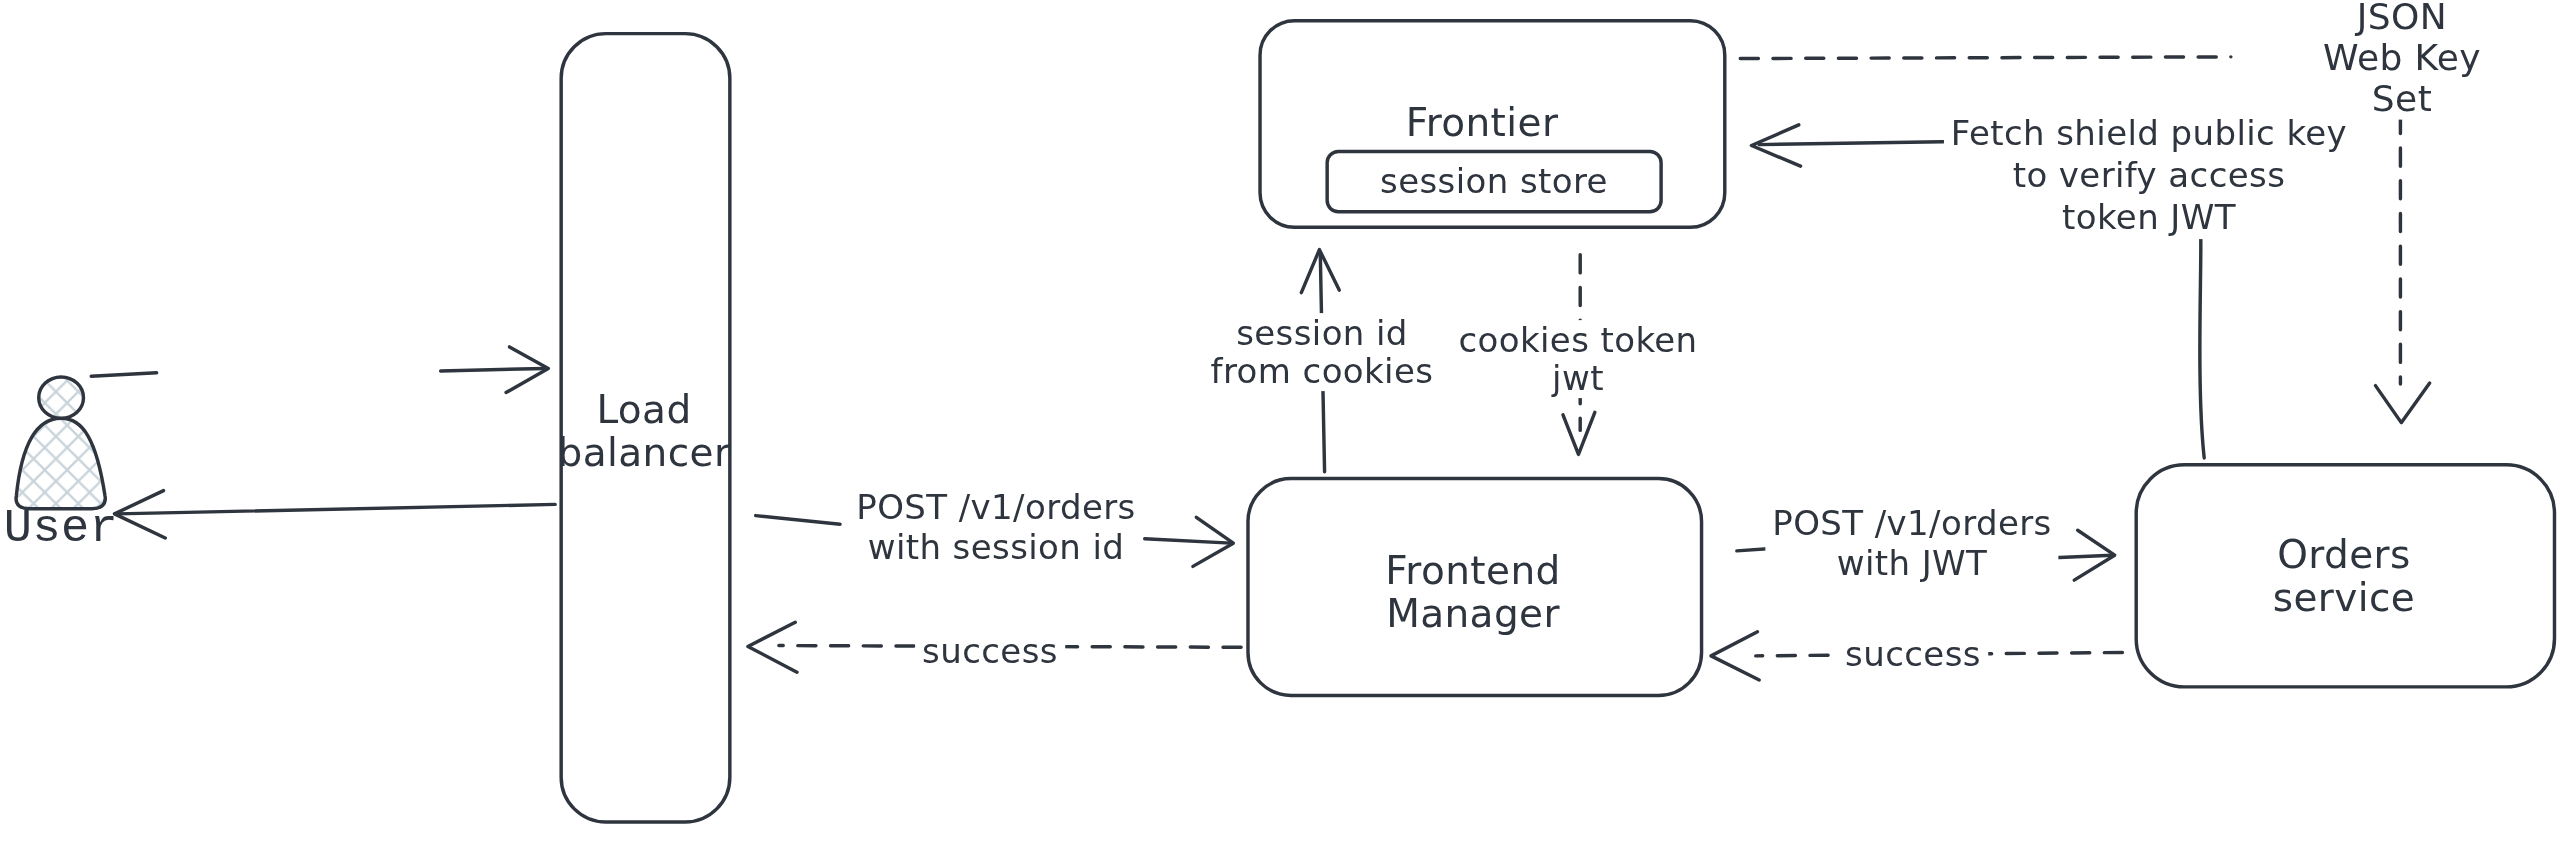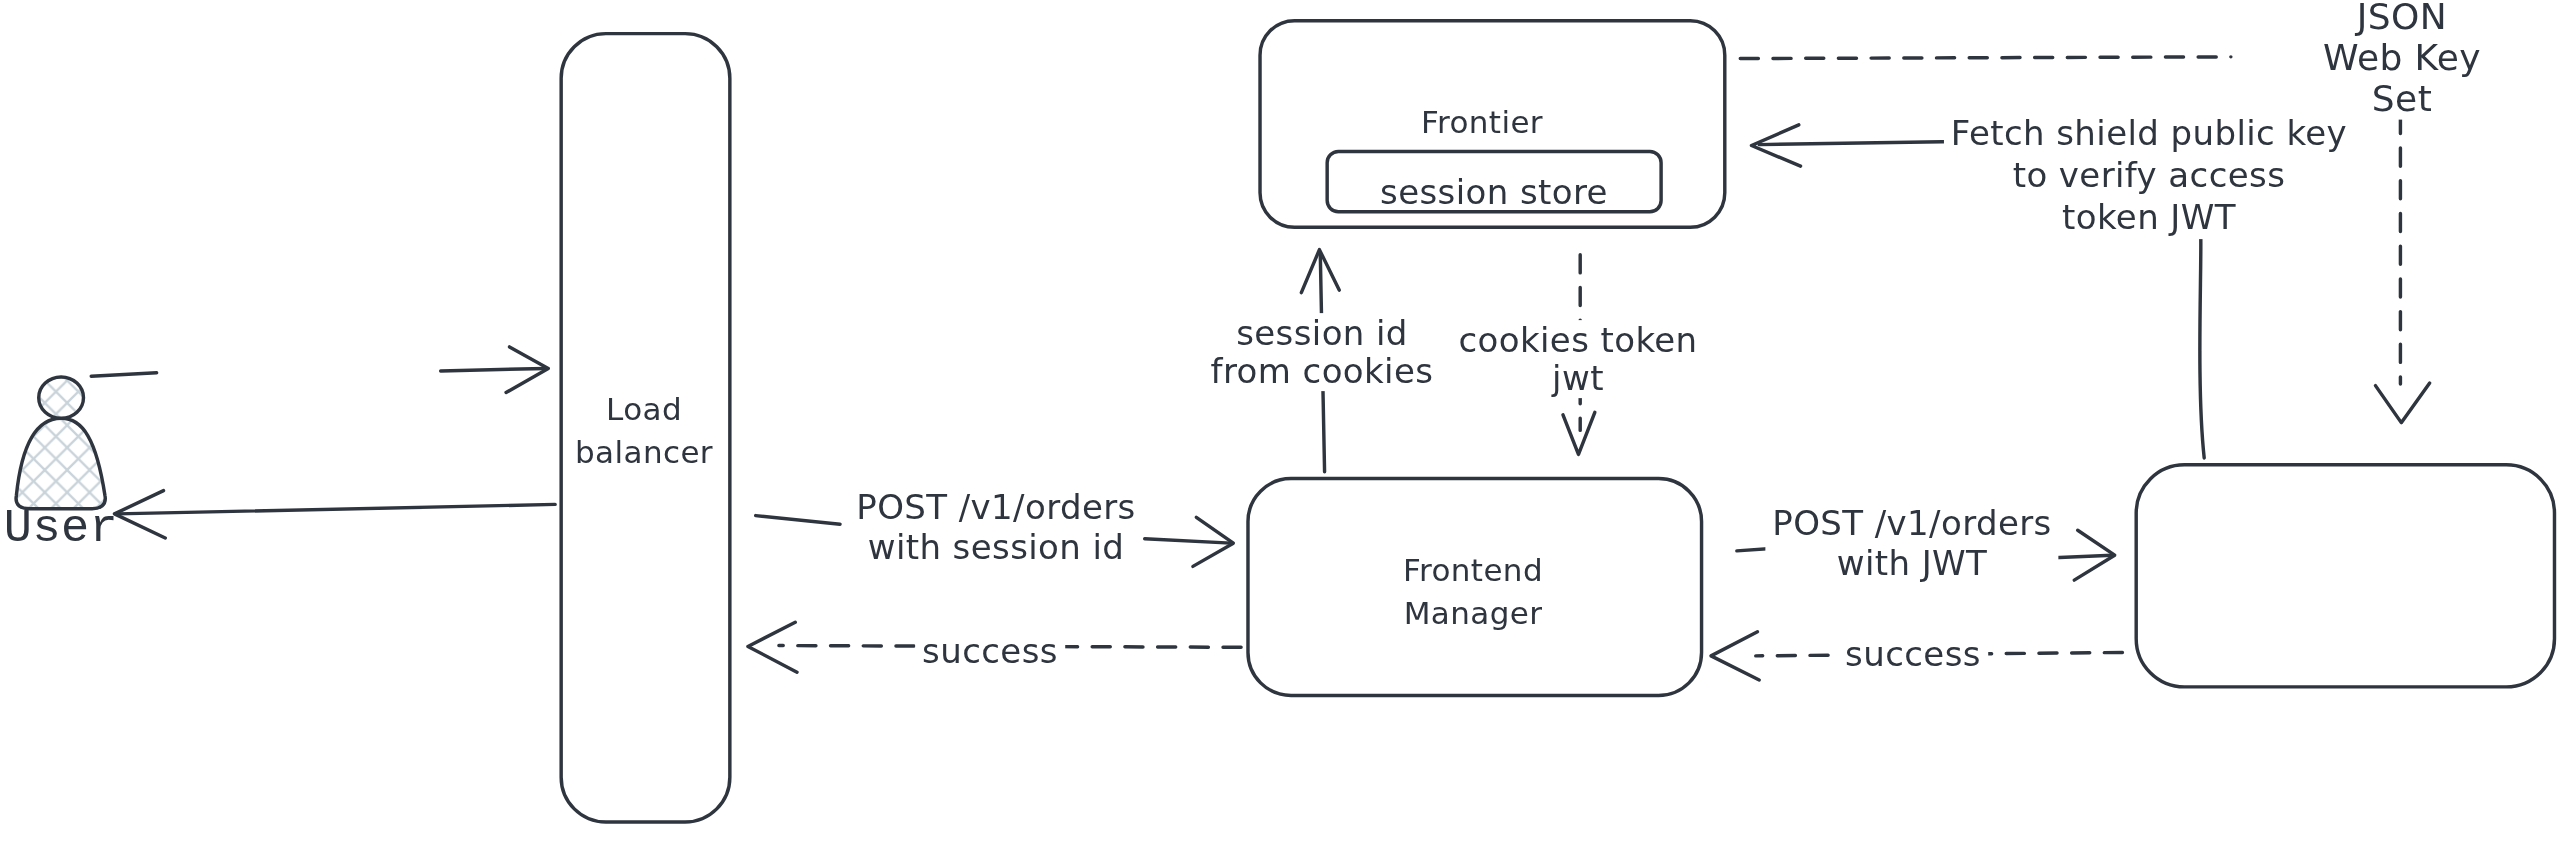--- a/index.html
+++ b/index.html
@@ -21,21 +21,21 @@
   .head   { fill: none; stroke: #2f353e; stroke-width: 4; stroke-linecap: round; stroke-linejoin: round; }
 
   .lbl {
     position: absolute;
     transform: translate(-50%, -50%);
     text-align: center;
     white-space: pre-line;
     color: #2f353e;
     letter-spacing: 0.4px;
   }
-  .nlbl { font-size: 31px; line-height: 43px; }
+  .nlbl { font-size: 39px; line-height: 43px; }
   .elbl { font-size: 34px; line-height: 40px; background: #ffffff; padding: 0.9px 6.9px; }
   .tight { line-height: 38px; }
   .fetch { line-height: 42px; text-align: center; }
   .sslbl { font-size: 34px; }
   .jwks  { font-size: 36px; background: #ffffff; padding: 0.9px 5.2px; }
   .userlbl { font-size: 47px; font-family: Liberation Mono, monospace; }
 </style>
 </head>
 <body>
 
@@ -94,23 +94,24 @@
     <path class="edge dashed" d="M 2022,68 L 2592,66"></path>
 
     <path class="edge dashed" d="M 2789,96 L 2789,446"></path>
     <path class="head" d="M 2760,448 L 2790,491 L 2823,445"></path>
   </svg>
 
   <div class="lbl nlbl userlbl" style="left:61px;  top:528px;">User</div>
   <div class="lbl nlbl" style="left:644px; top:431px;">Load
 balancer</div>
   <div class="lbl nlbl" style="left:1482px;top:122px;">Frontier</div>
-  <div class="lbl sslbl" style="left:1494px;top:192px;">session store</div>
+  <div class="lbl sslbl" style="left:1494px;top:181px;">session store</div>
   <div class="lbl nlbl" style="left:1473px;top:592px;">Frontend
 Manager</div>
+  <div class="lbl nlbl" style="left:2344px;top:576px;">Orders service</div>
   <div class="lbl jwks" style="left:2402px;top:57px;">JSON Web Key Set</div>
 
   <div class="lbl elbl" style="left:996px;top:527px;">POST /v1/orders
 with session id</div>
   <div class="lbl elbl" style="left:990px;top:651px;">success</div>
   <div class="lbl elbl tight" style="left:1322px;top:352px;">session id
 from cookies</div>
   <div class="lbl elbl tight" style="left:1578px;top:359px;">cookies token
 jwt</div>
   <div class="lbl elbl" style="left:1912px;top:543px;">POST /v1/orders

